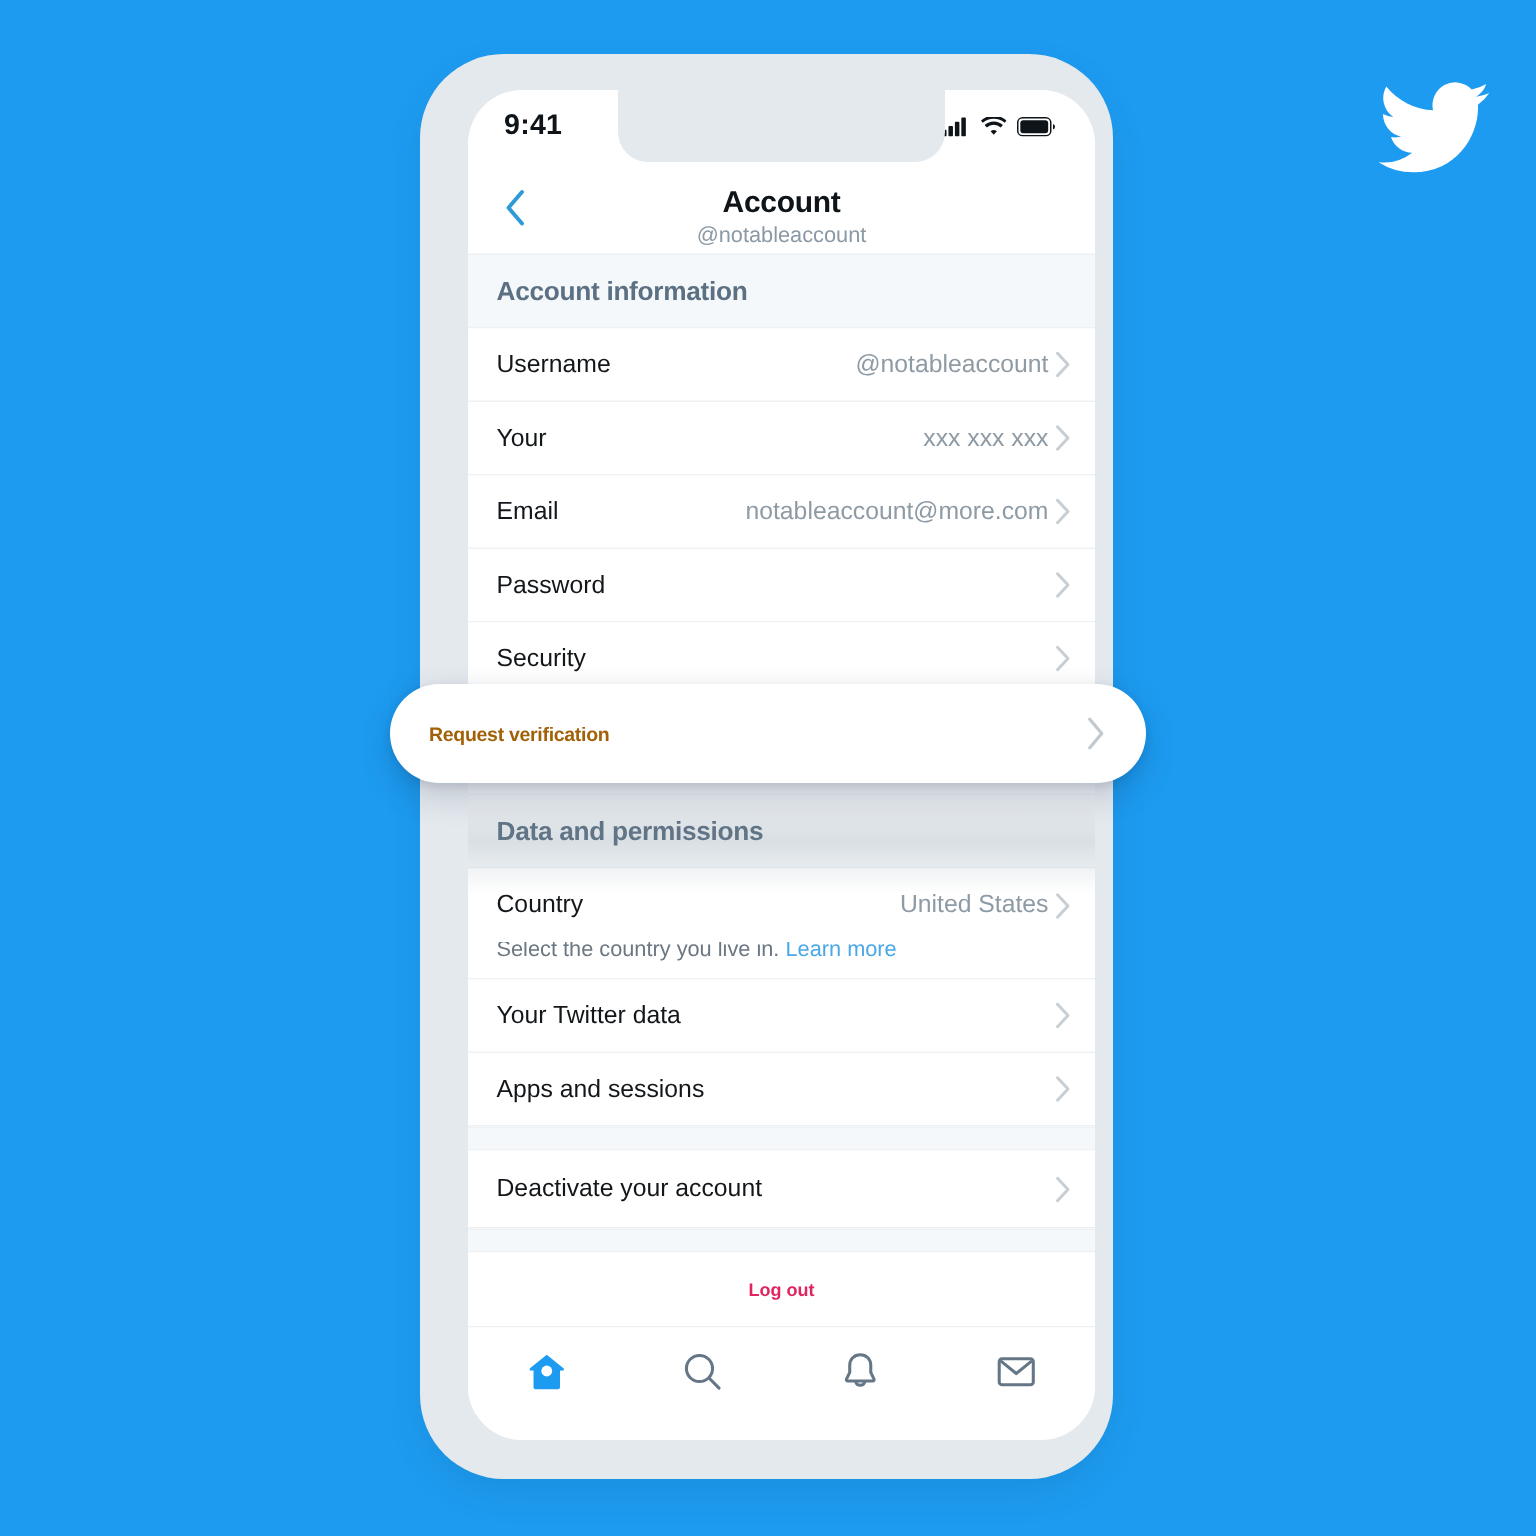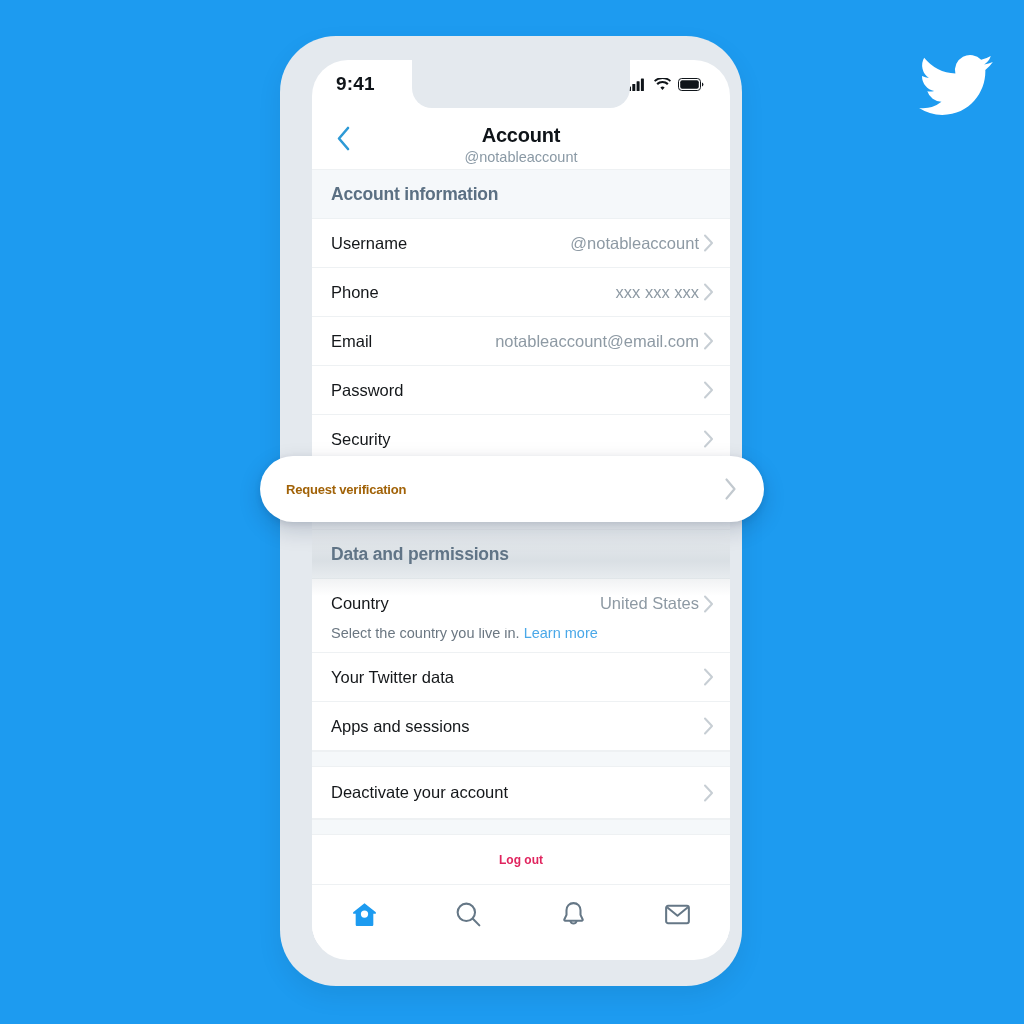--- a/index.html
+++ b/index.html
@@ -316,32 +316,32 @@
         <span class="row-label">Username</span>
         <span class="row-value">@notableaccount</span>
         <span class="row-chevron">
           <svg width="11" height="19" viewBox="0 0 11 19">
               <path d="M2 2 9 9.5 2 17" fill="none" stroke="#c7ced4" stroke-width="2" stroke-linecap="round" stroke-linejoin="round"></path>
             </svg>
         </span>
       </div>
 
       <div class="row">
-        <span class="row-label">Phone</span>
+        <span class="row-label">Your</span>
         <span class="row-value">xxx xxx xxx</span>
         <span class="row-chevron">
           <svg width="11" height="19" viewBox="0 0 11 19">
               <path d="M2 2 9 9.5 2 17" fill="none" stroke="#c7ced4" stroke-width="2" stroke-linecap="round" stroke-linejoin="round"></path>
             </svg>
         </span>
       </div>
 
       <div class="row">
         <span class="row-label">Email</span>
-        <span class="row-value">notableaccount@email.com</span>
+        <span class="row-value">notableaccount@more.com</span>
         <span class="row-chevron">
           <svg width="11" height="19" viewBox="0 0 11 19">
               <path d="M2 2 9 9.5 2 17" fill="none" stroke="#c7ced4" stroke-width="2" stroke-linecap="round" stroke-linejoin="round"></path>
             </svg>
         </span>
       </div>
 
       <div class="row">
         <span class="row-label">Password</span>
         <span class="row-chevron">

